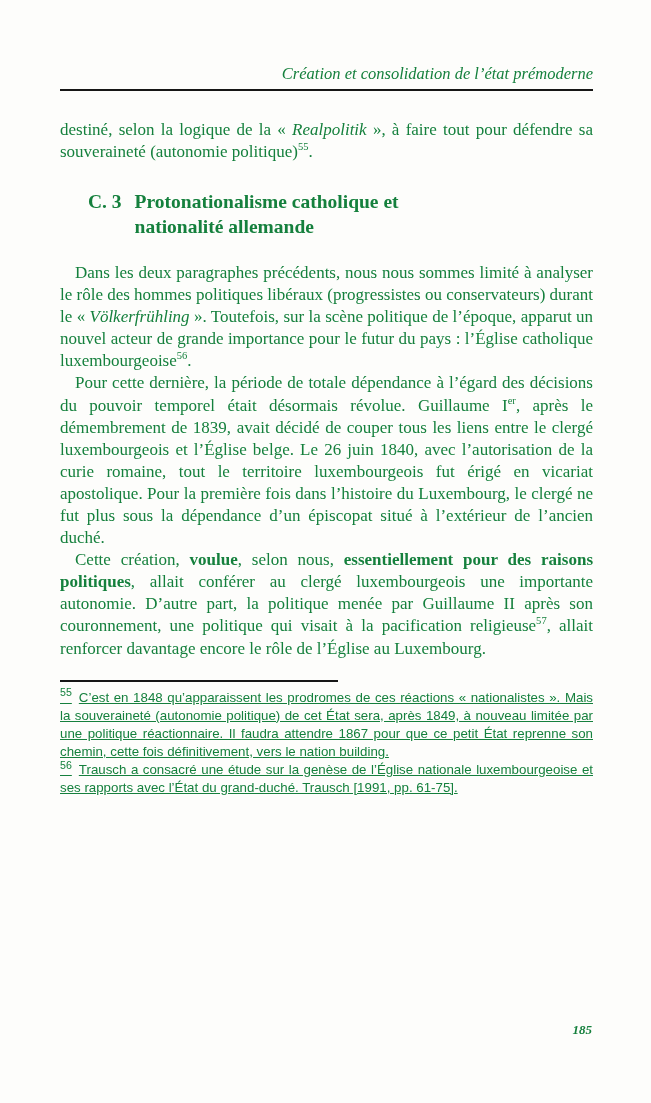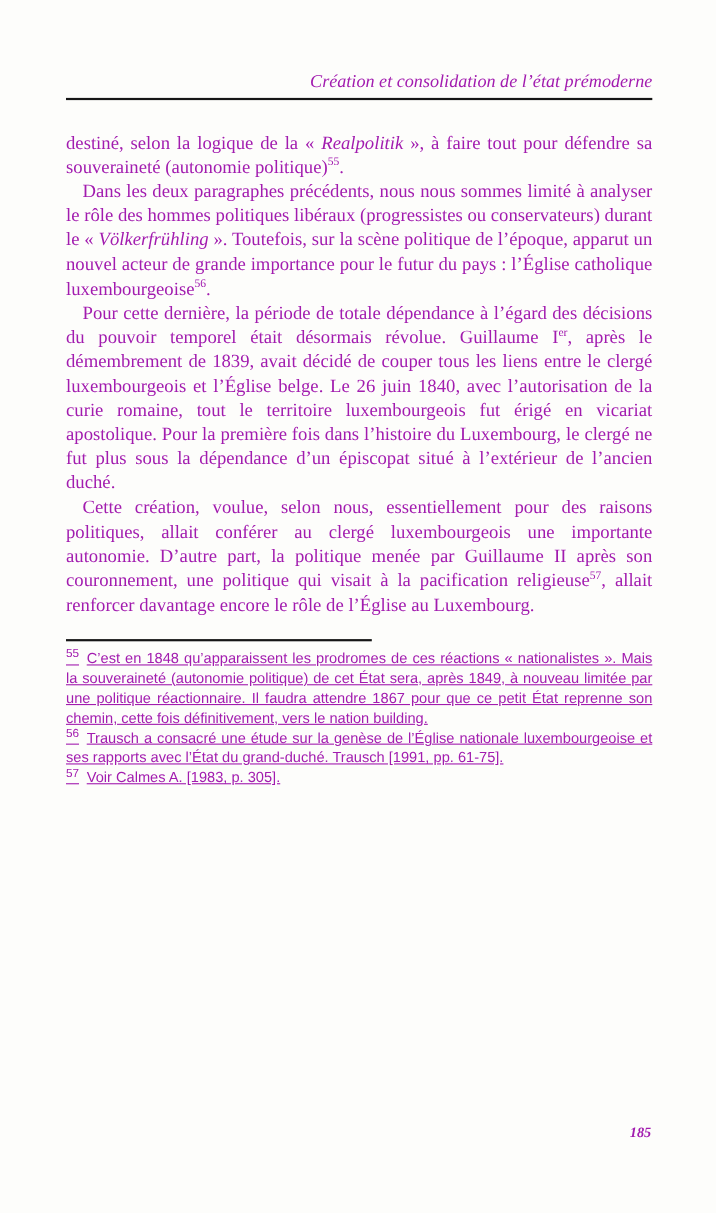--- a/index.html
+++ b/index.html
@@ -2,21 +2,21 @@
 <html><head>
 <meta charset="utf-8">
 <style>
   * { margin:0; padding:0; box-sizing:border-box; }
   html,body { background:#ffffff; }
   .page {
     position:relative;
     width:651px; height:1103px;
     margin:0 auto;
     background:#fdfdfb;
-    color:#a21caf;
+    color:#15803d;
     font-family:"Liberation Serif", serif;
     overflow:hidden;
   }
   .content { padding:64px 58px 0 60px; }
 
   .running-header {
     text-align:right;
     font-style:italic;
     font-size:16.5px;
     padding-bottom:5px;
@@ -29,21 +29,21 @@
 
   .body-par {
     font-size:17px;
     line-height:1.3;
     text-align:justify;
     text-indent:15px;
   }
   .no-indent { text-indent:0;margin-top:28px; }
 
   .italic { font-style:italic; }
-  .bold   { font-weight:normal; }
+  .bold   { font-weight:bold; }
 
   sup.ref {
     font-size:0.62em;
     vertical-align:super;
     line-height:0;
   }
 
   .section-heading {
     display:flex;
     margin:27px 0 23px 28px;
@@ -88,32 +88,38 @@
 <div class="page">
   <div class="content">
 
     <div class="running-header">
       <span>Création et consolidation de l’état prémoderne</span>
     </div>
     <hr class="header-rule">
 
     <p class="body-par no-indent"><span>destiné, selon la logique de la « </span><span class="italic">Realpolitik</span><span> », à faire tout pour défendre sa souveraineté (autonomie politique)</span><sup class="ref">55</sup><span>.</span></p>
 
+    <div class="section-heading">
+      <span class="heading-num">C. 3</span>
+      <span>
+        <span>Protonationalisme catholique et</span><br>
+        <span>nationalité allemande</span>
+      </span>
+    </div>
 
     <p class="body-par"><span>Dans les deux paragraphes précédents, nous nous sommes limité à analyser le rôle des hommes politiques libéraux (progressistes ou conservateurs) durant le « </span><span class="italic">Völkerfrühling</span><span> ». Toutefois, sur la scène politique de l’époque, apparut un nouvel acteur de grande importance pour le futur du pays : l’Église catholique luxembourgeoise</span><sup class="ref">56</sup><span>.</span></p>
 
     <p class="body-par"><span>Pour cette dernière, la période de totale dépendance à l’égard des décisions du pouvoir temporel était désormais révolue. Guillaume I</span><sup class="ref">er</sup><span>, après le démembrement de 1839, avait décidé de couper tous les liens entre le clergé luxembourgeois et l’Église belge. Le 26 juin 1840, avec l’autorisation de la curie romaine, tout le territoire luxembourgeois fut érigé en vicariat apostolique. Pour la première fois dans l’histoire du Luxembourg, le clergé ne fut plus sous la dépendance d’un épiscopat situé à l’extérieur de l’ancien duché.</span></p>
 
     <p class="body-par"><span>Cette création, </span><span class="bold">voulue</span><span>, selon nous, </span><span class="bold">essentiellement pour des raisons politiques</span><span>, allait conférer au clergé luxembourgeois une importante autonomie. D’autre part, la politique menée par Guillaume II après son couronnement, une politique qui visait à la pacification religieuse</span><sup class="ref">57</sup><span>, allait renforcer davantage encore le rôle de l’Église au Luxembourg.</span></p>
 
 
     <hr class="footnote-rule">
 
     <p class="footnote"><sup class="fn-marker">55</sup><span>C’est en 1848 qu’apparaissent les prodromes de ces réactions « nationalistes ». Mais la souveraineté (autonomie politique) de cet État sera, après 1849, à nouveau limitée par une politique réactionnaire. Il faudra attendre 1867 pour que ce petit État reprenne son chemin, cette fois définitivement, vers le nation building.</span></p>
 
     <p class="footnote"><sup class="fn-marker">56</sup><span>Trausch a consacré une étude sur la genèse de l’Église nationale luxembourgeoise et ses rapports avec l’État du grand-duché. Trausch [1991, pp. 61-75].</span></p>
 
-    <p class="footnote"><sup class="fn-marker">57</sup><span>Voir Calmes A. [1983, p. 305].</span></p>
 
   </div>
 
   <div class="page-number">185</div>
 </div>
 
 </body></html>

